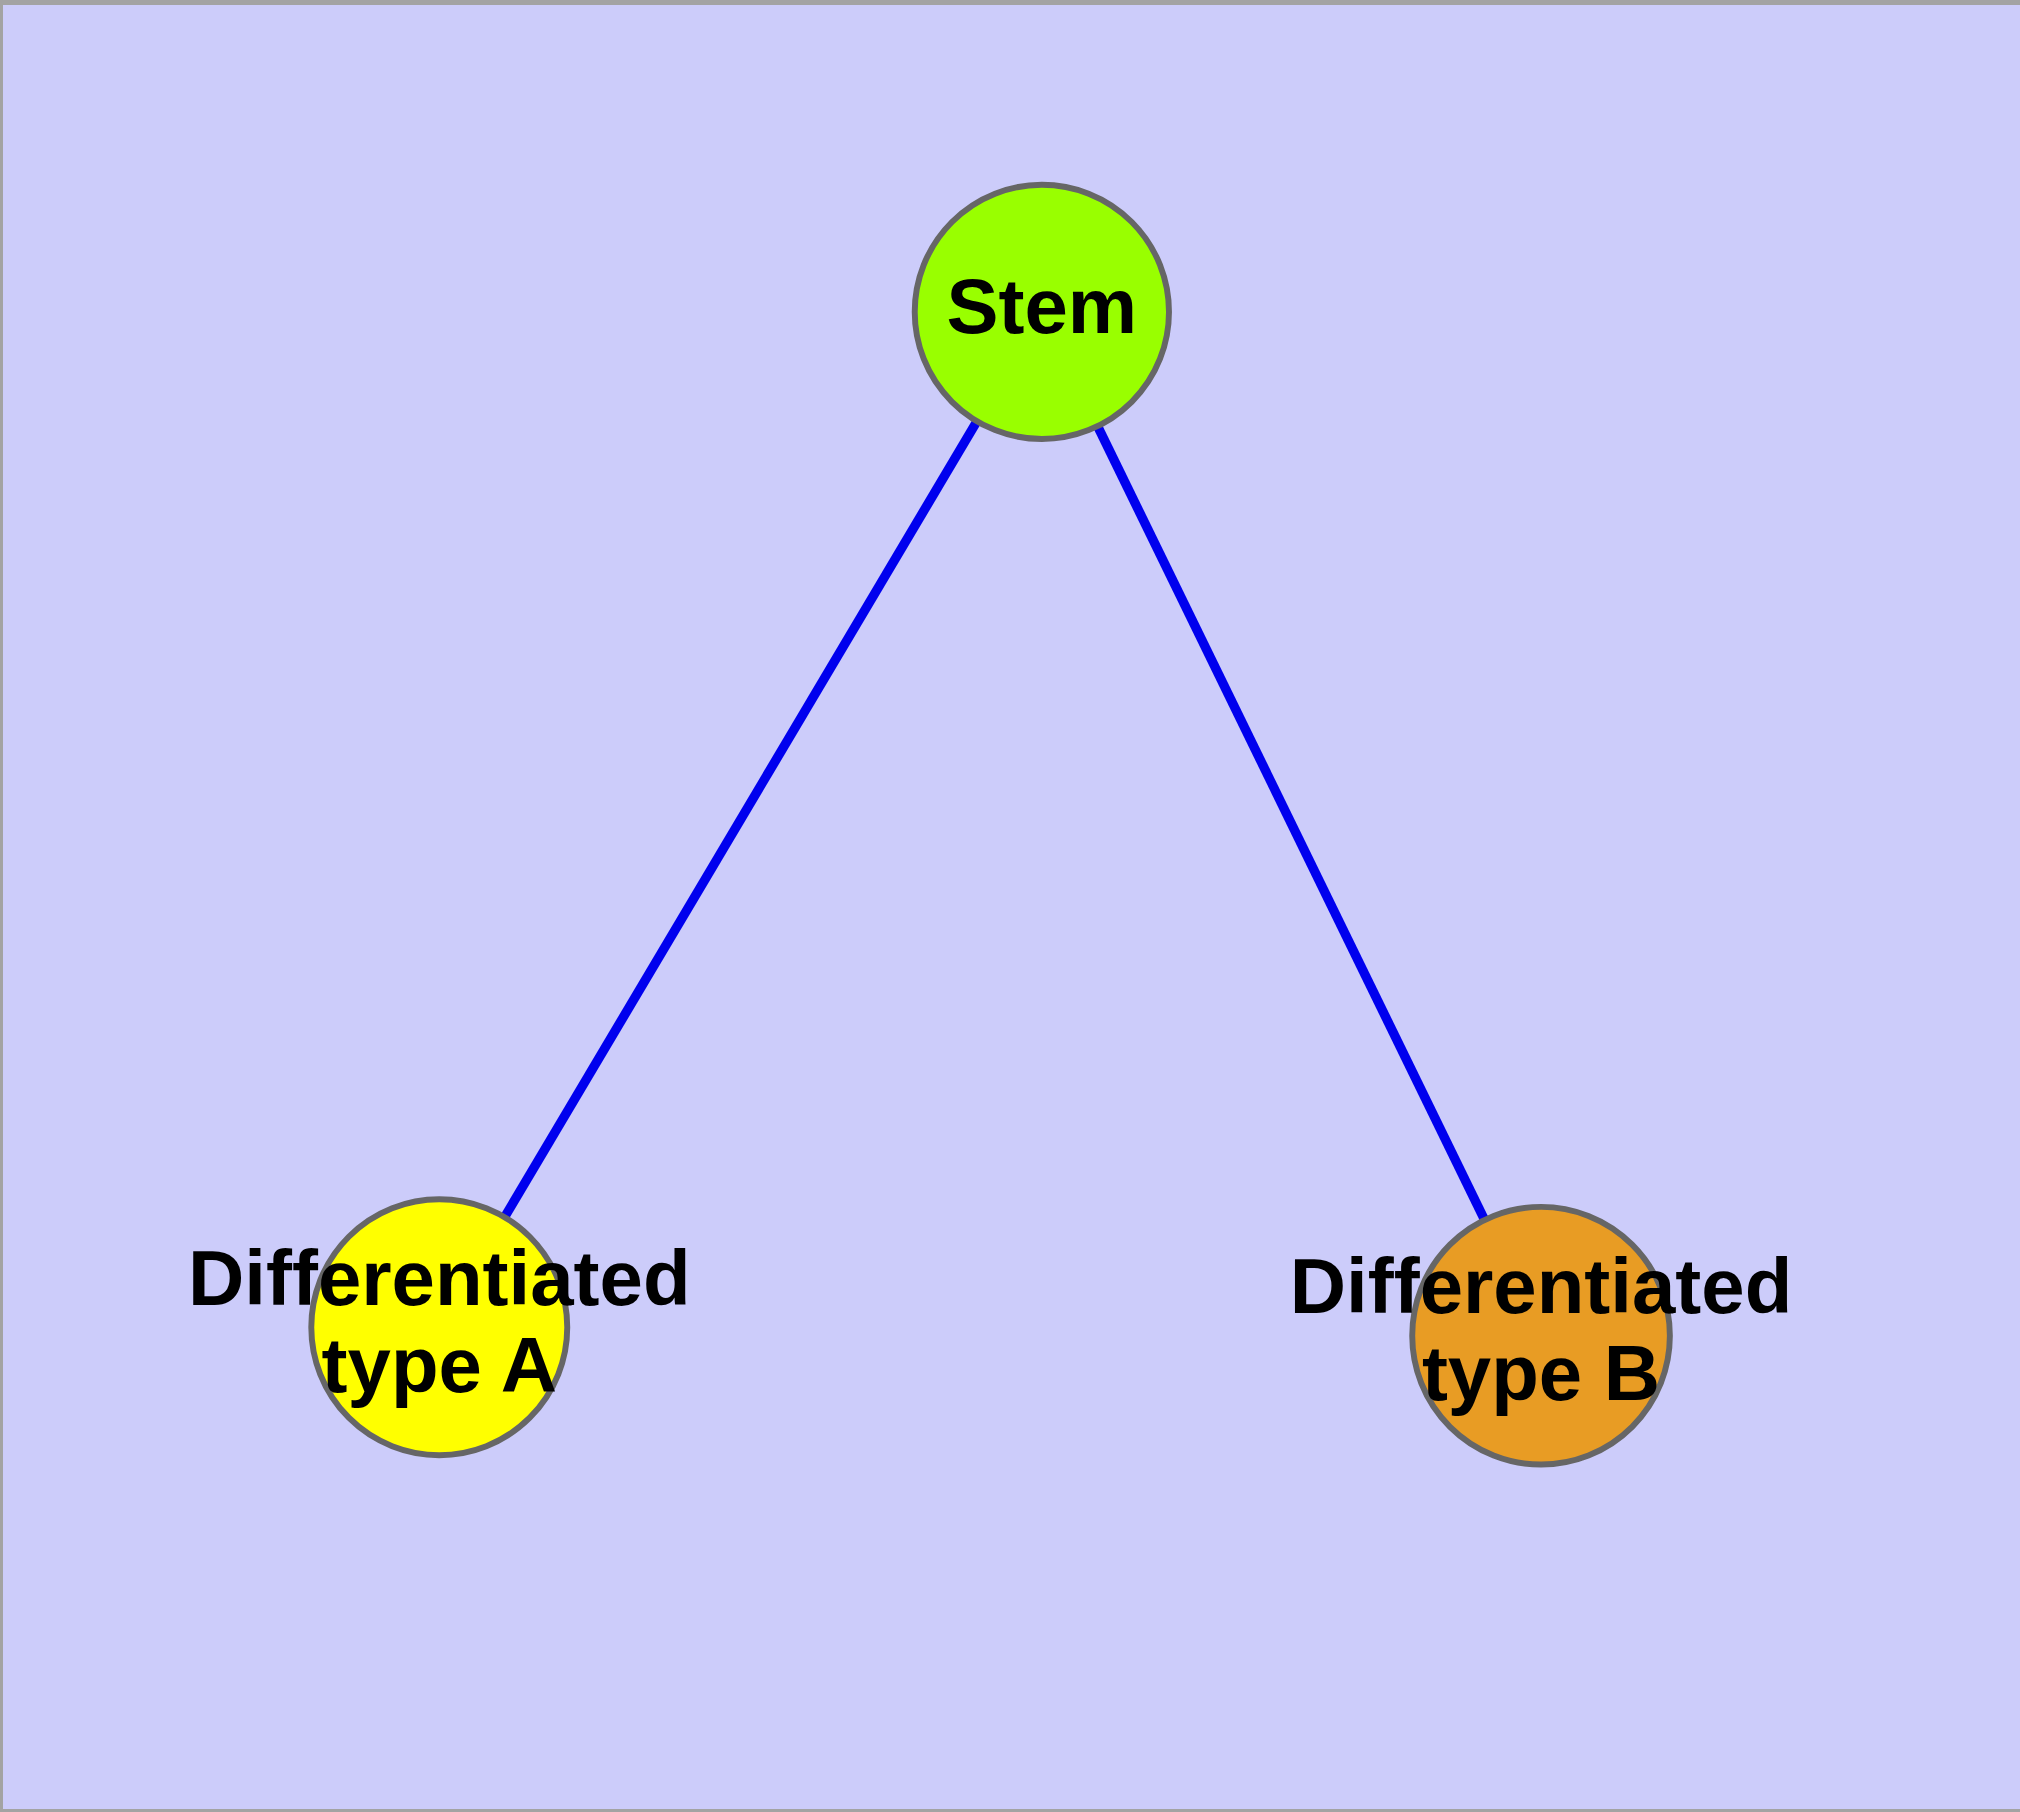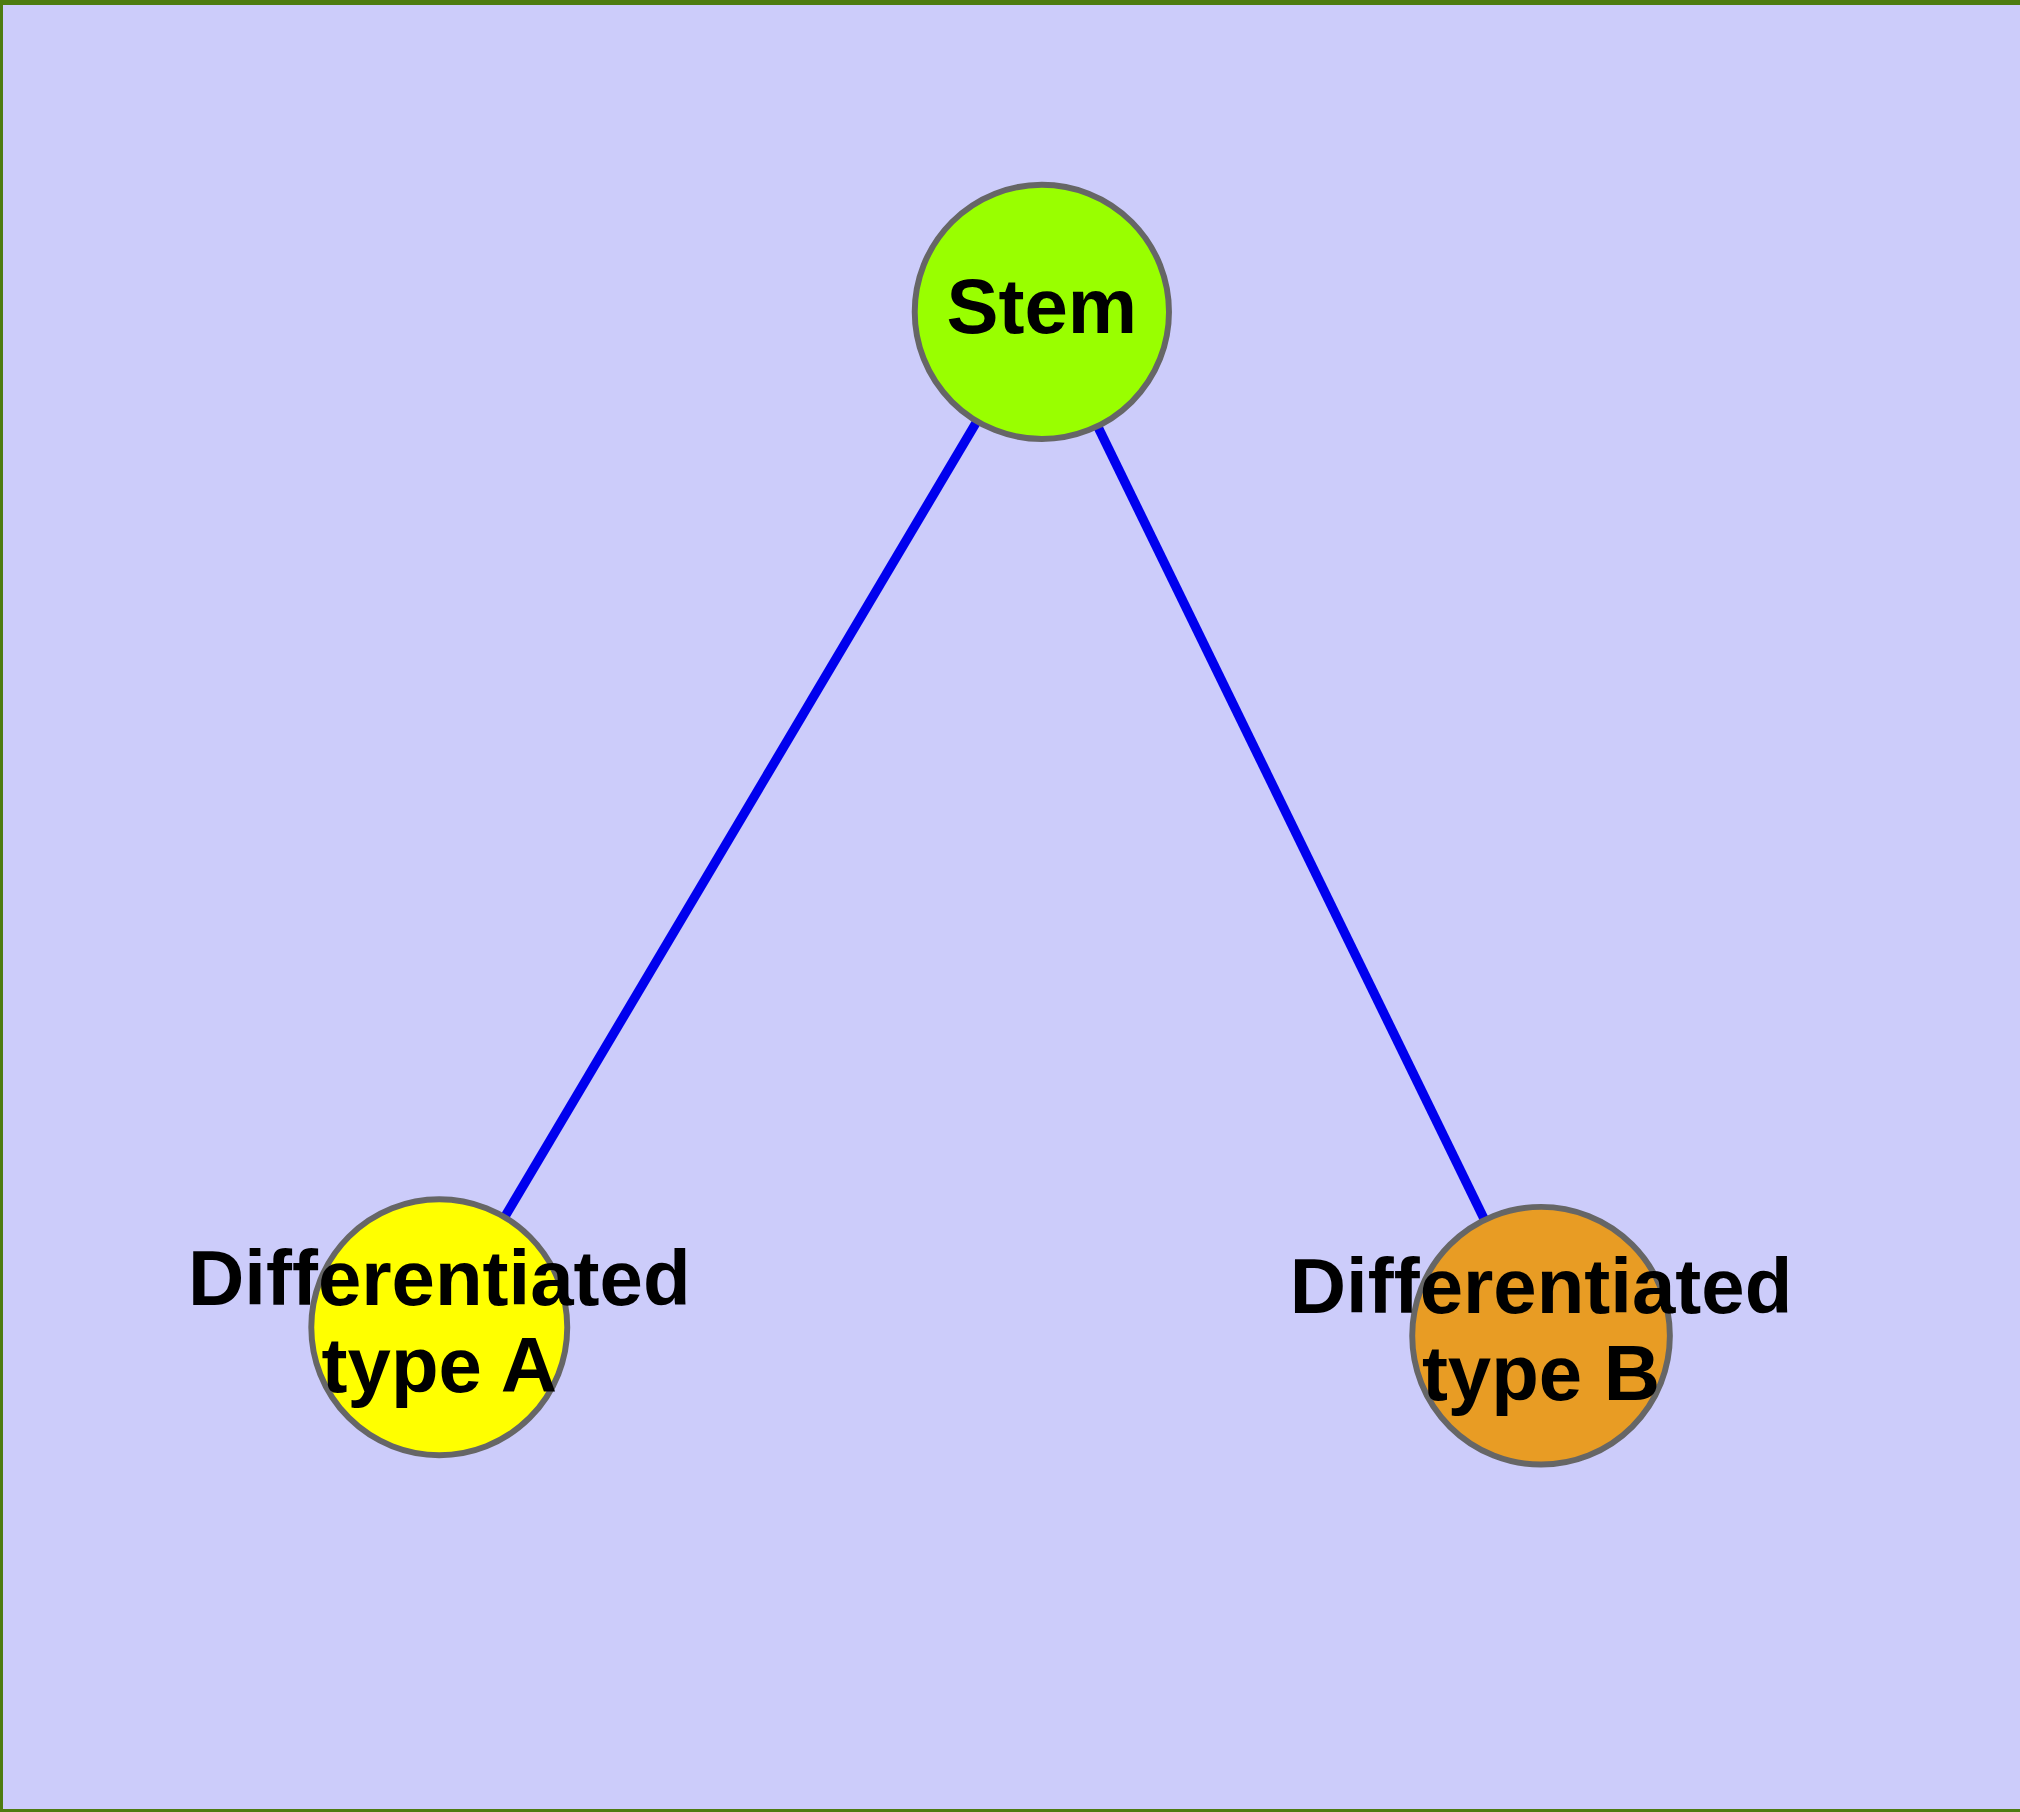--- a/index.html
+++ b/index.html
@@ -4,21 +4,21 @@
 <style>
   html, body {
     margin: 0;
     padding: 0;
     background: #ffffff;
   }
   #canvas {
     position: relative;
     width: 2021px;
     height: 1812px;
-    background: #4d7c0f;
+    background: #a3a3a3;
     overflow: hidden;
     font-family: "Liberation Sans", sans-serif;
   }
   #plot-area {
     position: absolute;
     left: 3.4px;
     top: 5.1px;
     width: 2017px;
     height: 1804px;
     background: #ccccfa;

